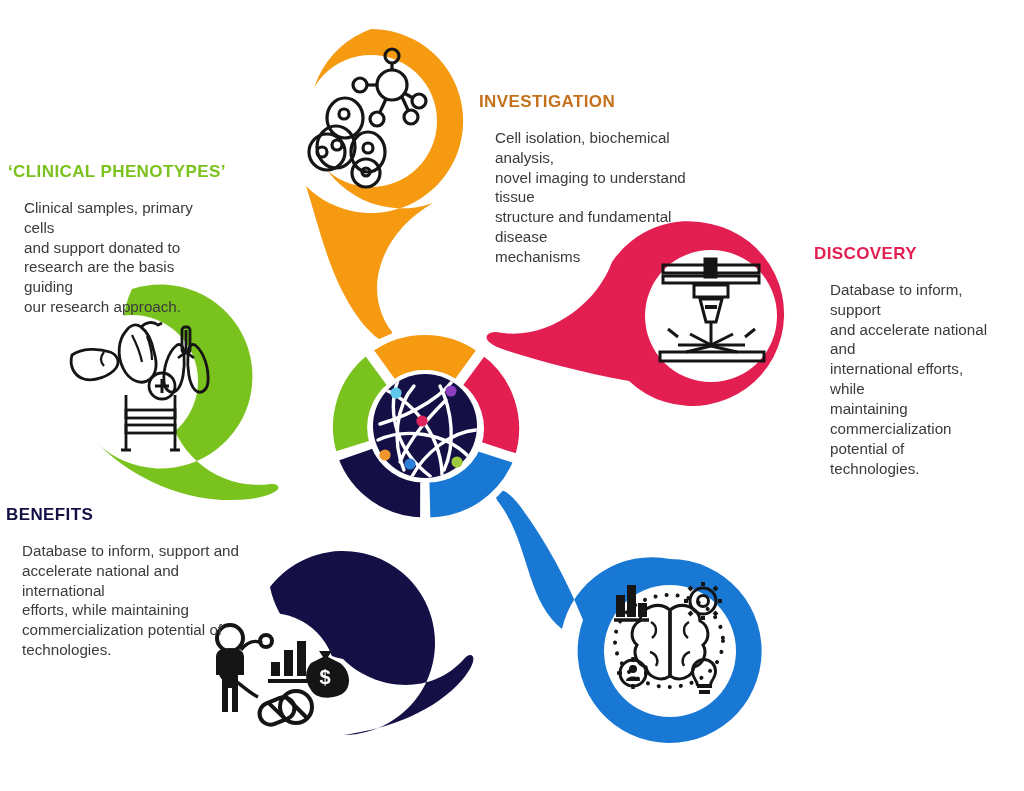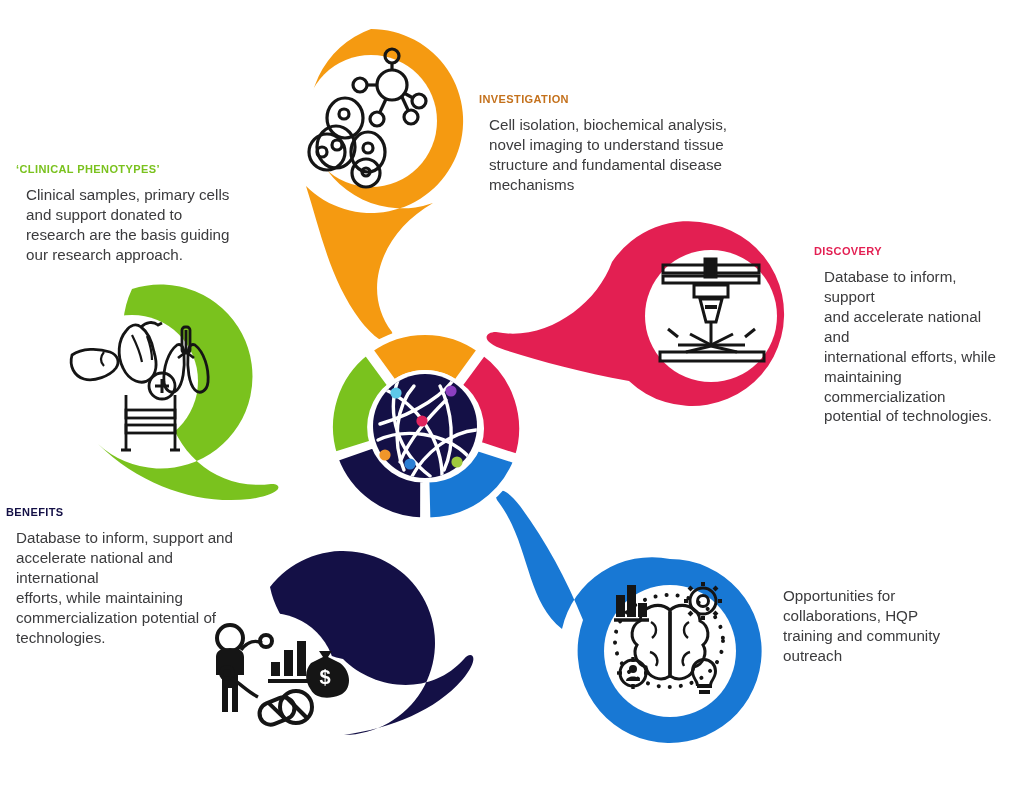--- a/index.html
+++ b/index.html
@@ -24,35 +24,35 @@
   svg.diagram {
     position: absolute;
     left: 0; top: 0;
     width: 1024px;
     height: 791px;
   }
   .txtblock {
     position: absolute;
   }
   .txtblock .heading {
-    font-size: 11px;
+    font-size: 17px;
     font-weight: bold;
     letter-spacing: 0.4px;
     margin: 0 0 7px 0;
     line-height: 1.1;
   }
   .txtblock .body {
     font-size: 15.2px;
     line-height: 1.31;
     color: #3b3b3d;
-    margin: 10px;
+    margin: 16px;
     white-space: pre-line;
   }
   
-  #text-clinical-phenotypes { left: 16px;  top: 163px;  width: 226px; }
+  #text-clinical-phenotypes { left: 8px;  top: 163px;  width: 226px; }
   #text-investigation       { left: 479px; top: 93px;  width: 262px; }
   #text-discovery           { left: 814px; top: 245px; width: 200px; }
   #text-benefits            { left: 6px;   top: 506px; width: 258px; }
   #text-impact              { left: 773px; top: 576px; width: 190px; }
 </style>
 </head>
 <body>
 
 <div id="stage">
 
@@ -356,19 +356,15 @@
   <div class="txtblock" id="text-benefits">
     <div class="heading" style="color:#141046">BENEFITS</div>
     <div class="body">Database to inform, support and
 accelerate national and international
 efforts, while maintaining
 commercialization potential of
 technologies.</div>
   </div>
 
   <div class="txtblock" id="text-impact">
-    <div class="body">Opportunities for
-collaborations, HQP
-training and community
-outreach</div>
   </div>
 
 </div>
 
 </body></html>

